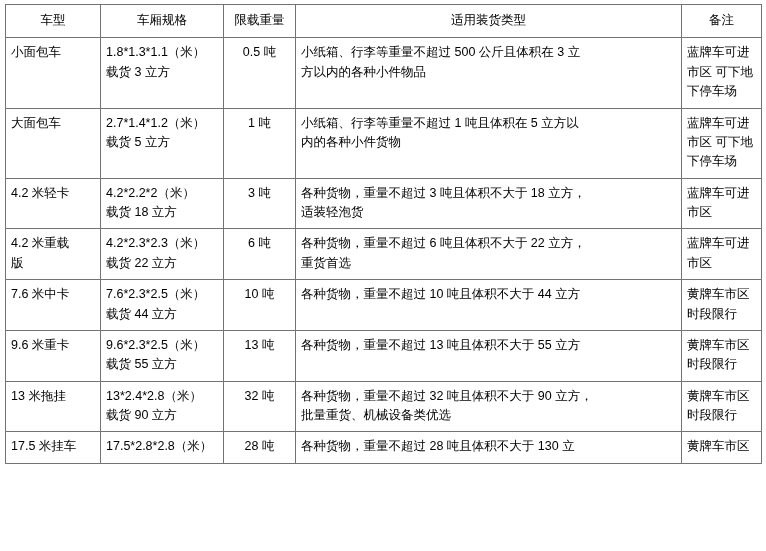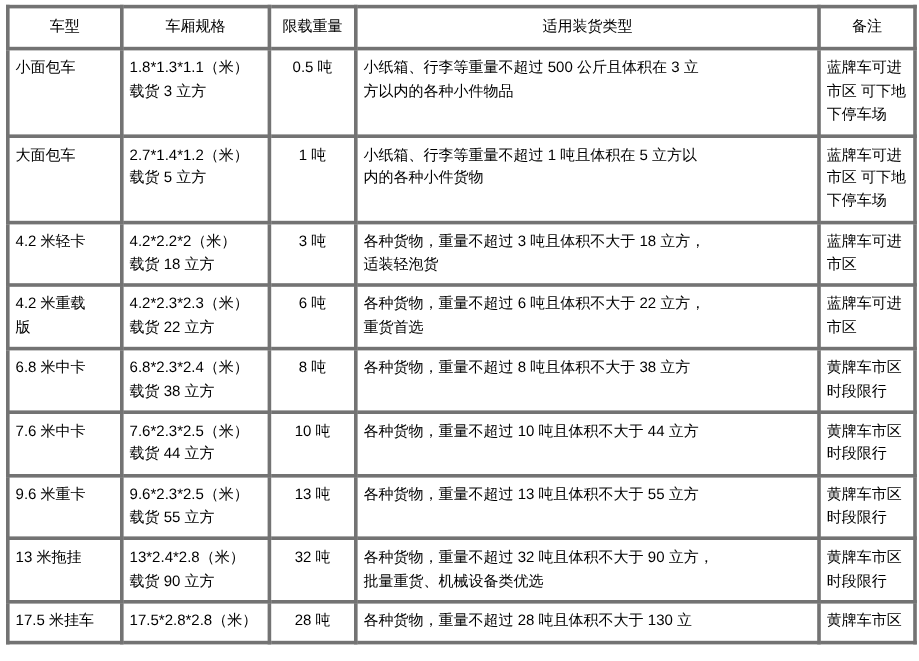--- a/index.html
+++ b/index.html
@@ -19,21 +19,21 @@
     box-sizing: border-box;
   }
   table.vehicle-table {
     border-collapse: collapse;
     table-layout: fixed;
     width: 756px;
     font-size: 12.5px;
   }
   table.vehicle-table th,
   table.vehicle-table td {
-    border: 3px solid #737373;
+    border: 1px solid #737373;
     vertical-align: top;
     padding: 5px 5px 6px 5px;
     line-height: 1.55;
     word-break: break-all;
   }
   table.vehicle-table thead th {
     text-align: center;
     font-weight: normal;
     padding-top: 6px;
     padding-bottom: 7px;
@@ -153,39 +153,20 @@
             <span class="line">各种货物，重量不超过 6 吨且体积不大于 22 立方，</span>
             <span class="line">重货首选</span>
           </td>
           <td class="cell-remark">
             <span class="line">蓝牌车可进</span>
             <span class="line">市区</span>
           </td>
         </tr>
         <tr>
           <td class="cell-model">
-            <span class="line">6.8 米中卡</span>
-          </td>
-          <td class="cell-spec">
-            <span class="line">6.8*2.3*2.4（米）</span>
-            <span class="line">载货 38 立方</span>
-          </td>
-          <td class="cell-load">
-            <span class="line">8 吨</span>
-          </td>
-          <td class="cell-cargo">
-            <span class="line">各种货物，重量不超过 8 吨且体积不大于 38 立方</span>
-          </td>
-          <td class="cell-remark">
-            <span class="line">黄牌车市区</span>
-            <span class="line">时段限行</span>
-          </td>
-        </tr>
-        <tr>
-          <td class="cell-model">
             <span class="line">7.6 米中卡</span>
           </td>
           <td class="cell-spec">
             <span class="line">7.6*2.3*2.5（米）</span>
             <span class="line">载货 44 立方</span>
           </td>
           <td class="cell-load">
             <span class="line">10 吨</span>
           </td>
           <td class="cell-cargo">

